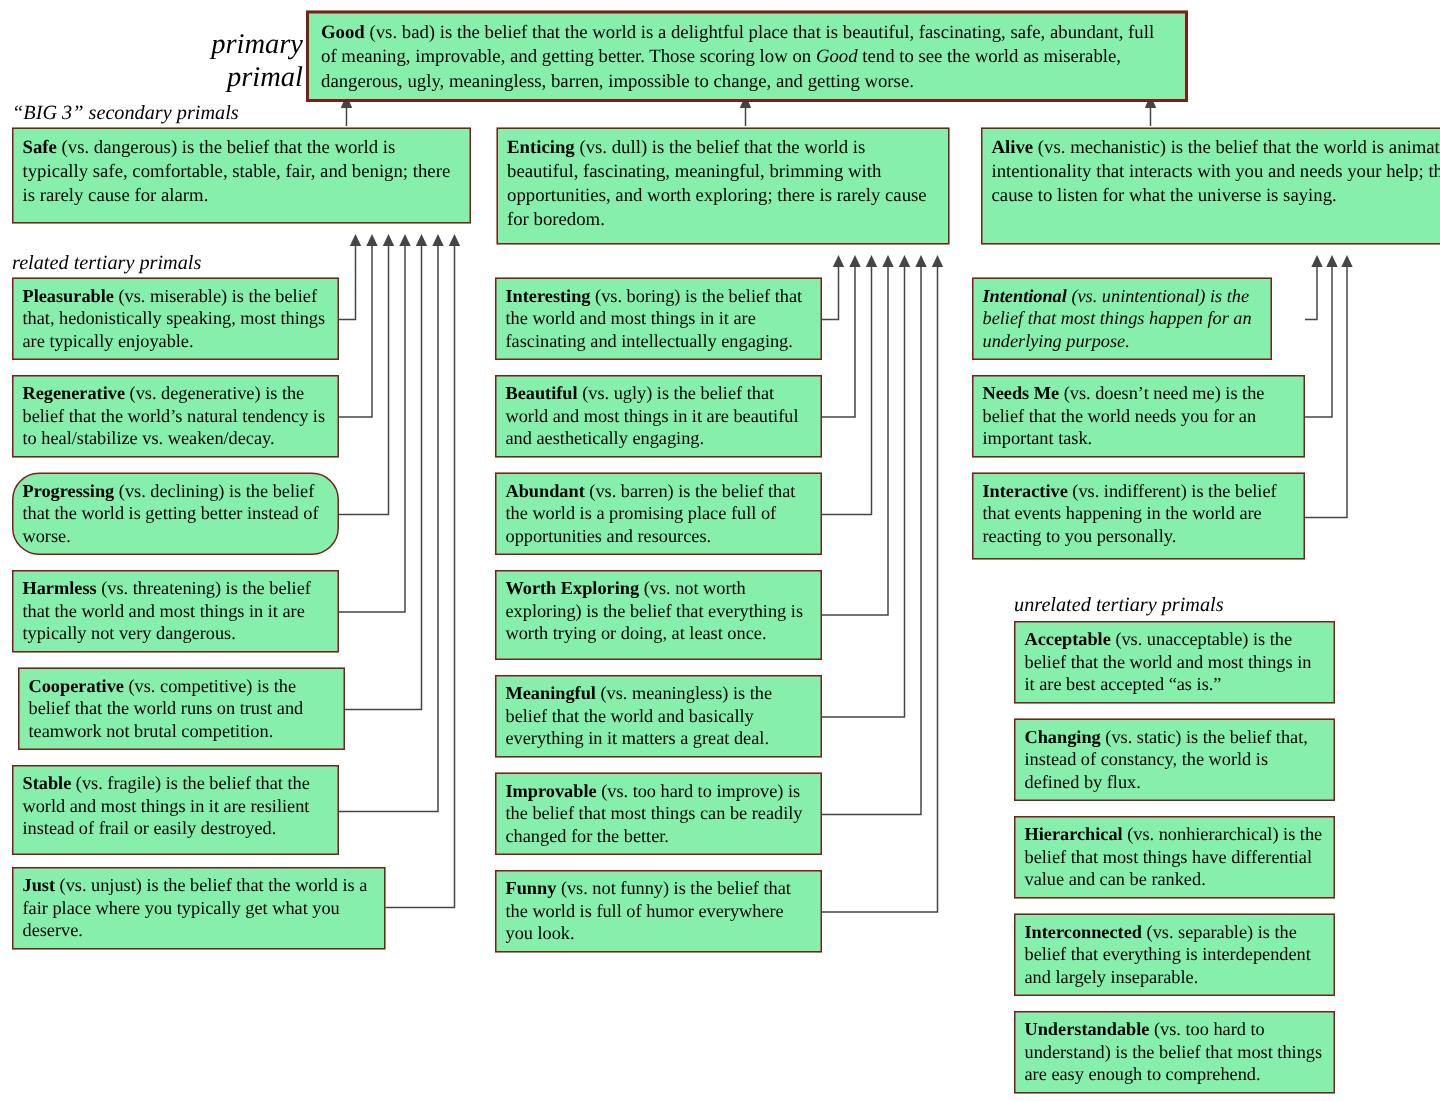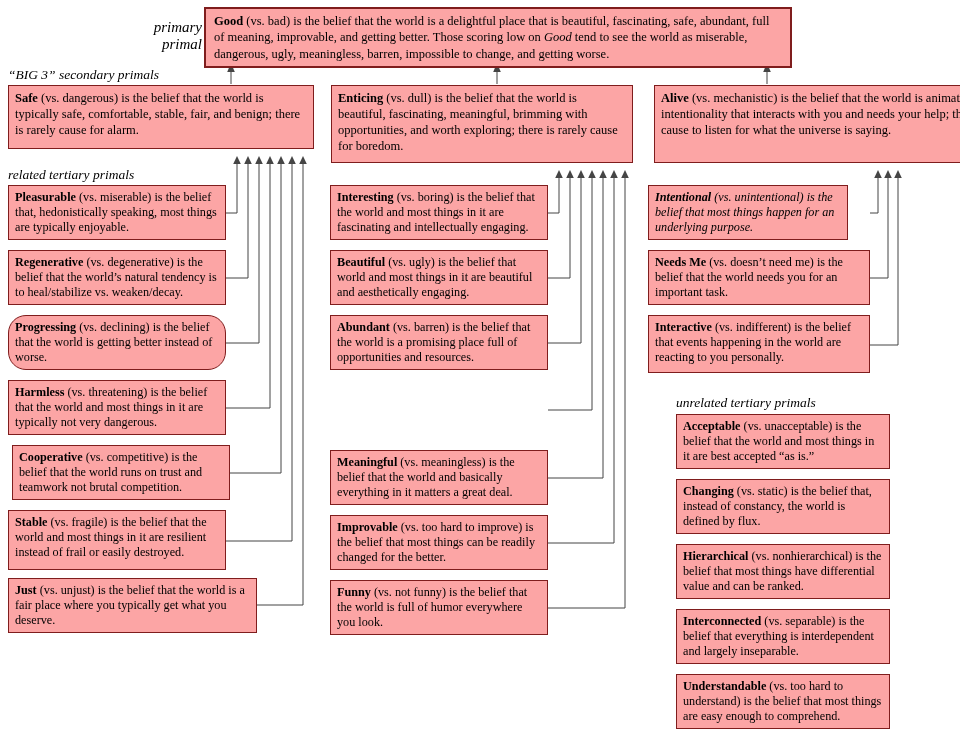--- a/index.html
+++ b/index.html
@@ -1,27 +1,27 @@
 <!DOCTYPE html>
 <html><head>
 <meta charset="utf-8">
 <style>
   * { margin:0; padding:0; box-sizing:border-box; }
   html,body { background:#fff; }
   body { font-family:"Liberation Serif","DejaVu Serif",serif; color:#000; }
   .canvas { position:relative; width:960px; height:734px; background:#fff; overflow:hidden; }
   .connectors { position:absolute; left:0; top:0; pointer-events:none; }
-  .box { position:absolute; border:1px solid #7f1d1d; background:#fca5a5; padding:4px 6px;
+  .box { position:absolute; border:1px solid #7f1d1d; background:#86efac; padding:4px 6px;
          font-size:12.2px; line-height:1.22; }
   .box b { font-weight:bold; }
   .primary-box { border-width:2px; padding:4px 8px; font-size:12.5px; line-height:1.3;
                  min-height:52px; }
   .sec-box { font-size:12.5px; line-height:1.28; }
   .lbl { position:absolute; font-style:italic; font-size:13.5px; white-space:nowrap; }
-  .lbl2 { position:absolute; font-style:italic; font-size:15px; text-align:right; line-height:1.15; }
+  .lbl2 { position:absolute; font-style:italic; font-size:19px; text-align:right; line-height:1.15; }
 </style>
 </head>
 <body>
 
 <div class="canvas">
 
   <svg class="connectors" width="960" height="734" viewBox="0 0 960 734">
     <g stroke="#454545" stroke-width="1" fill="none">
       <path d="M231 84 V71"></path>
       <path d="M497 84 V71"></path>
@@ -129,20 +129,23 @@
 
   <div class="box" style="left:330px; top:185px; width:218px; min-height:54px;">
     <b>Interesting</b><span> (vs. boring) is the belief that the world and most things in it are fascinating and intellectually engaging.</span>
   </div>
   <div class="box" style="left:330px; top:250px; width:218px; min-height:54px;">
     <b>Beautiful</b><span> (vs. ugly) is the belief that world and most things in it are beautiful and aesthetically engaging.</span>
   </div>
   <div class="box" style="left:330px; top:315px; width:218px; min-height:54px;">
     <b>Abundant</b><span> (vs. barren) is the belief that the world is a promising place full of opportunities and resources.</span>
   </div>
+  <div class="box" style="left:330px; top:380px; width:218px; min-height:60px;">
+    <b>Worth Exploring</b><span> (vs. not worth exploring) is the belief that everything is worth trying or doing, at least once.</span>
+  </div>
   <div class="box" style="left:330px; top:450px; width:218px; min-height:54px;">
     <b>Meaningful</b><span> (vs. meaningless) is the belief that the world and basically everything in it matters a great deal.</span>
   </div>
   <div class="box" style="left:330px; top:515px; width:218px; min-height:54px;">
     <b>Improvable</b><span> (vs. too hard to improve) is the belief that most things can be readily changed for the better.</span>
   </div>
   <div class="box" style="left:330px; top:580px; width:218px; min-height:54px;">
     <b>Funny</b><span> (vs. not funny) is the belief that the world is full of humor everywhere you look.</span>
   </div>
 

